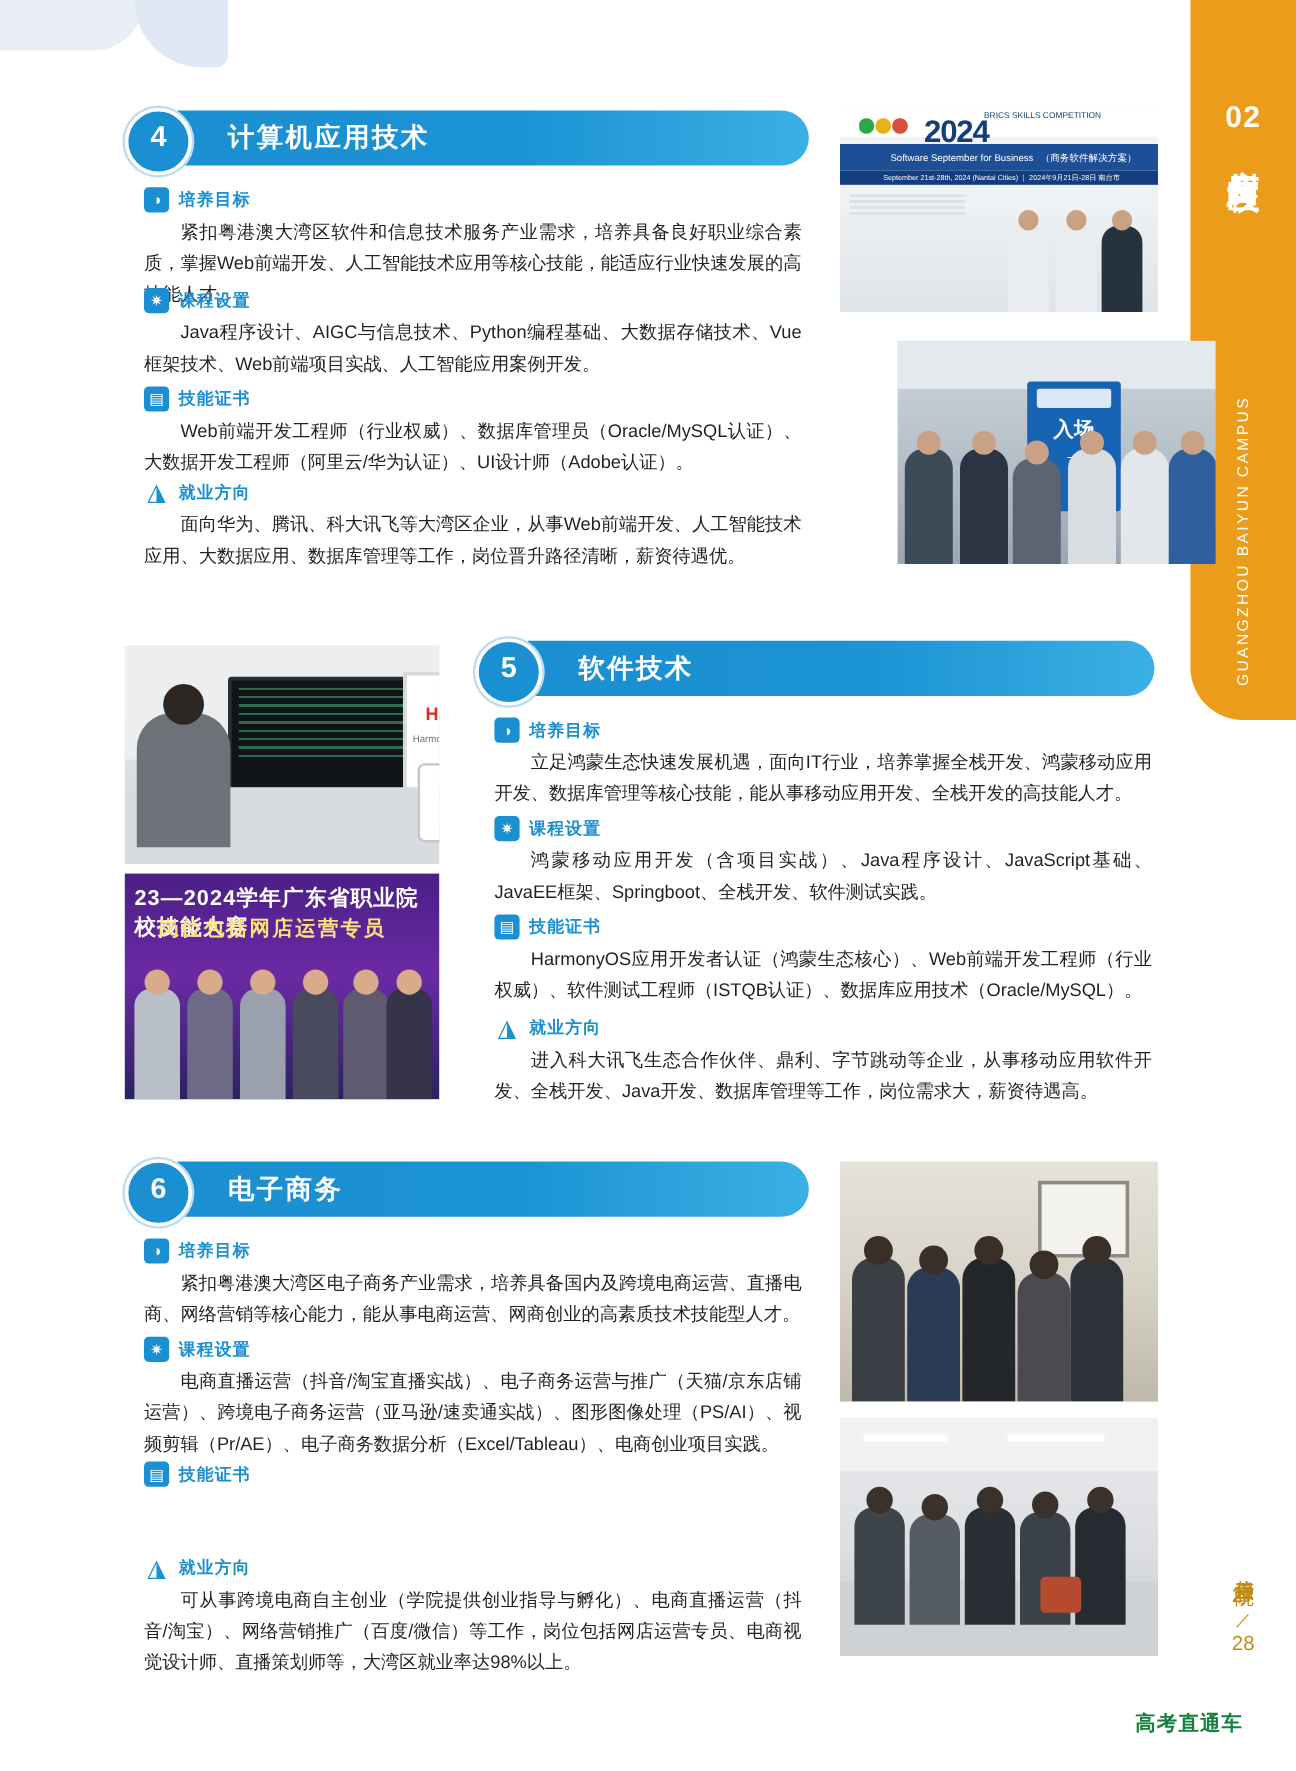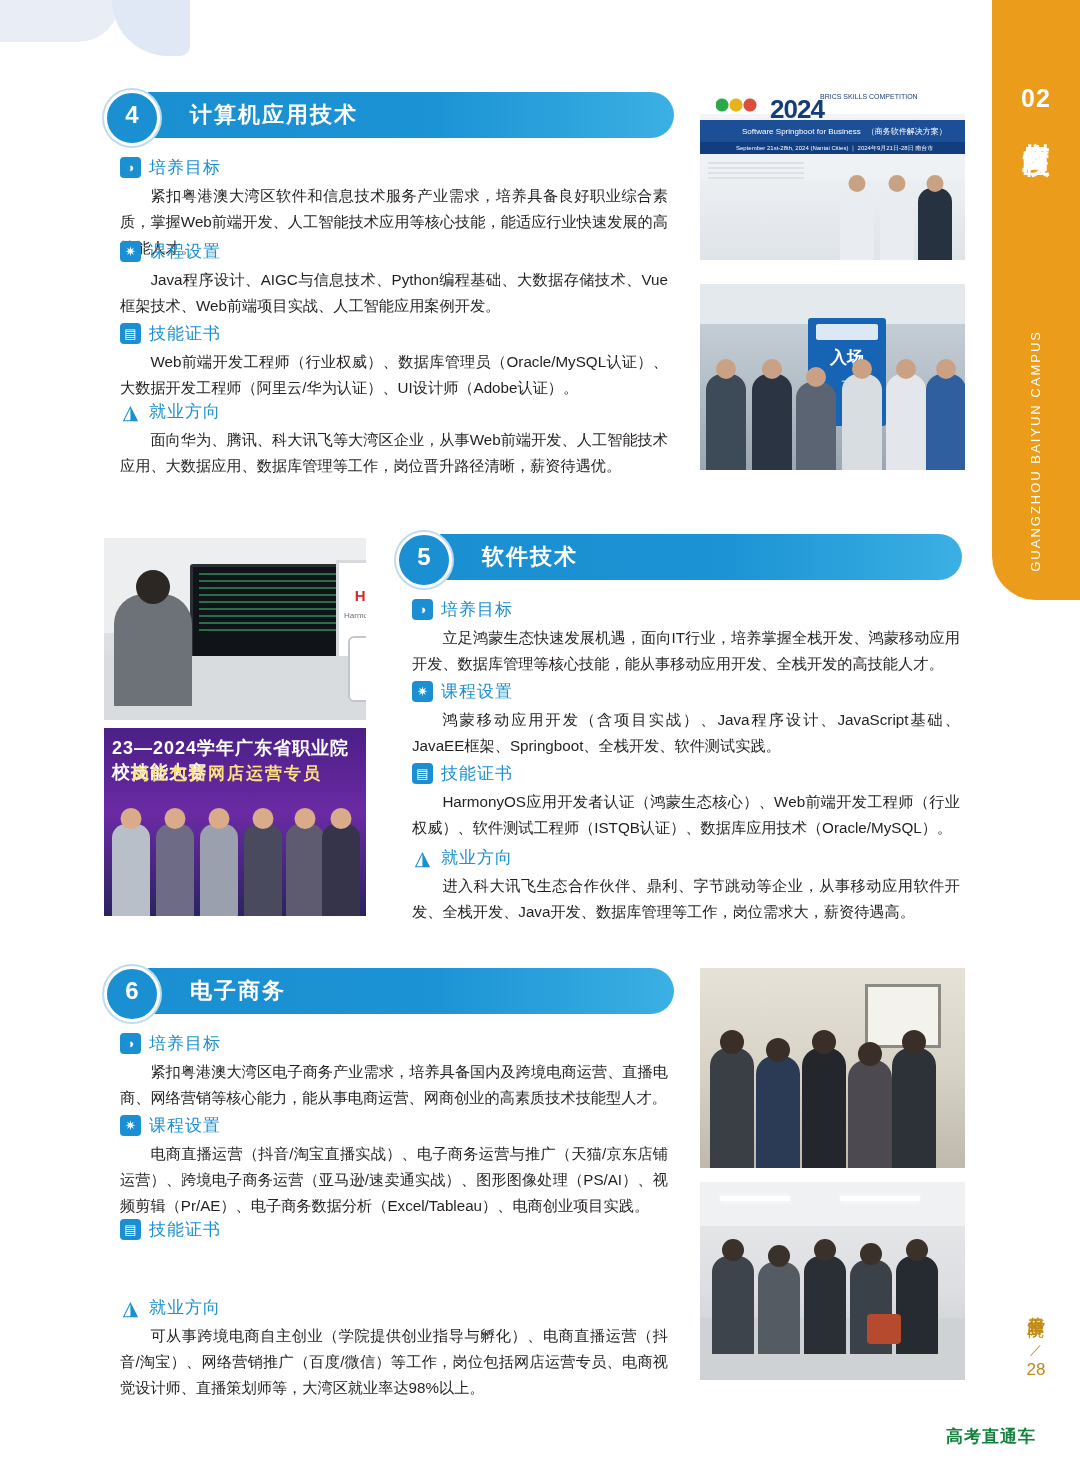--- a/index.html
+++ b/index.html
@@ -60,21 +60,21 @@
     color:#fff;font-size:22px;font-weight:bold;letter-spacing:2px;
   }
   
   .sub{position:absolute;}
   .sub .head{display:flex;align-items:center;gap:8px;margin-bottom:4px;}
   .sub .ico{
     width:21px;height:21px;border-radius:4px;background:#1a8fd1;
     display:flex;align-items:center;justify-content:center;color:#fff;font-size:13px;line-height:1;
   }
   .sub .ico.triangle{background:transparent;color:#1a8fd1;font-size:20px;}
-  .sub .htxt{color:#1a8fd1;font-size:17px;font-weight:normal;letter-spacing:1px;text-align:center;}
+  .sub .htxt{color:#1a8fd1;font-size:14px;font-weight:bold;letter-spacing:1px;text-align:center;}
   .sub p{
     margin:0;color:#231f20;font-size:15.2px;line-height:26px;text-align:justify;text-indent:2em;
   }
   
   .photo{position:absolute;overflow:hidden;background:#ccd4dc;}
   
   .ph-brics{background:linear-gradient(180deg,#f4f6f8 0%,#eef1f4 55%,#e7ebee 100%);}
   .ph-brics .topstrip{position:absolute;left:0;right:0;top:0;height:26px;background:#ffffff;}
   .ph-brics .big{position:absolute;left:70px;top:6px;font-size:26px;font-weight:bold;color:#143e79;letter-spacing:-1px;}
   .ph-brics .dots{position:absolute;left:16px;top:8px;width:48px;height:18px;background:
@@ -88,21 +88,21 @@
   .ph-brics .band2{position:absolute;left:0;right:0;top:54px;height:12px;background:#123d7e;color:#fff;font-size:6px;
     display:flex;align-items:center;padding-left:36px;box-sizing:border-box;}
   .ph-brics .stage{position:absolute;left:0;right:0;bottom:0;height:80px;background:linear-gradient(180deg,#eceff2,#dfe4e9);}
   .ph-brics .person{position:absolute;bottom:0;width:34px;height:72px;background:#26323f;border-radius:14px 14px 0 0;}
   .ph-brics .person.w{background:#e9edf1;}
   .ph-brics .person:before{content:"";position:absolute;left:50%;top:-13px;transform:translateX(-50%);
     width:17px;height:17px;border-radius:50%;background:#c9a183;}
   .ph-brics .txtcol{position:absolute;left:8px;top:74px;width:96px;height:70px;
     background:repeating-linear-gradient(180deg,#d7dde4 0 2px,transparent 2px 5px);opacity:.8;}
   
-  .ph-entr{background:linear-gradient(180deg,#cfd6dd 0%,#b9c3cc 45%,#9aa6b1 100%);}
+  .ph-entr{background:linear-gradient(180deg,#cfd6dd 0%,#b9c3cc 45%,#9aa6b1 100%);margin-left:48px;}
   .ph-entr .ceil{position:absolute;left:0;right:0;top:0;height:40px;background:#e4e9ee;}
   .ph-entr .stand{position:absolute;left:108px;top:34px;width:78px;height:108px;background:#1763b4;border-radius:3px;}
   .ph-entr .stand .s1{color:#fff;font-size:17px;font-weight:bold;text-align:center;margin-top:30px;line-height:20px;}
   .ph-entr .stand .arrow{color:#fff;font-size:18px;text-align:center;}
   .ph-entr .stand .tip{position:absolute;top:6px;left:8px;right:8px;height:16px;background:#fff;opacity:.85;border-radius:2px;}
   .ph-entr .p{position:absolute;bottom:0;width:40px;height:96px;border-radius:16px 16px 0 0;}
   .ph-entr .p:before{content:"";position:absolute;left:50%;top:-15px;transform:translateX(-50%);
     width:20px;height:20px;border-radius:50%;background:#caa184;}
   
   .ph-desk{background:linear-gradient(180deg,#e7e9ea 0%,#dcdfe1 60%,#cfd3d6 100%);}
@@ -193,21 +193,21 @@
     </div>
   <p>面向华为、腾讯、科大讯飞等大湾区企业，从事Web前端开发、人工智能技术应用、大数据应用、数据库管理等工作，岗位晋升路径清晰，薪资待遇优。</p>
 </div>
 
 <div class="photo ph-brics" style="left:700px;top:88px;width:265px;height:172px;">
   <div class="topstrip"></div>
   <div class="dots"></div>
   <div class="big">2024</div>
   <div class="sub1"><span>BRICS SKILLS COMPETITION</span></div>
   <div class="band">
-      <span>Software Springboot for Business</span>
+      <span>Software September for Business</span>
     <span>（商务软件解决方案）</span>
     </div>
   <div class="band2">
       <span>September 21st-28th, 2024 (Nantai Cities) ｜ 2024年9月21日-28日 南台市</span>
     </div>
   <div class="txtcol"></div>
   <div class="stage"></div>
   <div class="person w" style="left:140px;"></div>
   <div class="person w" style="left:180px;"></div>
   <div class="person" style="left:218px;"></div>

